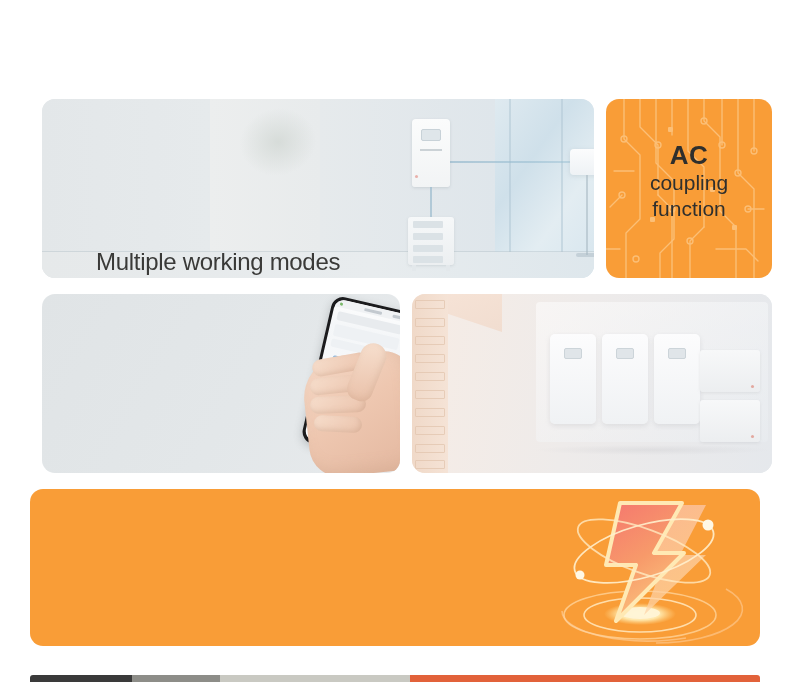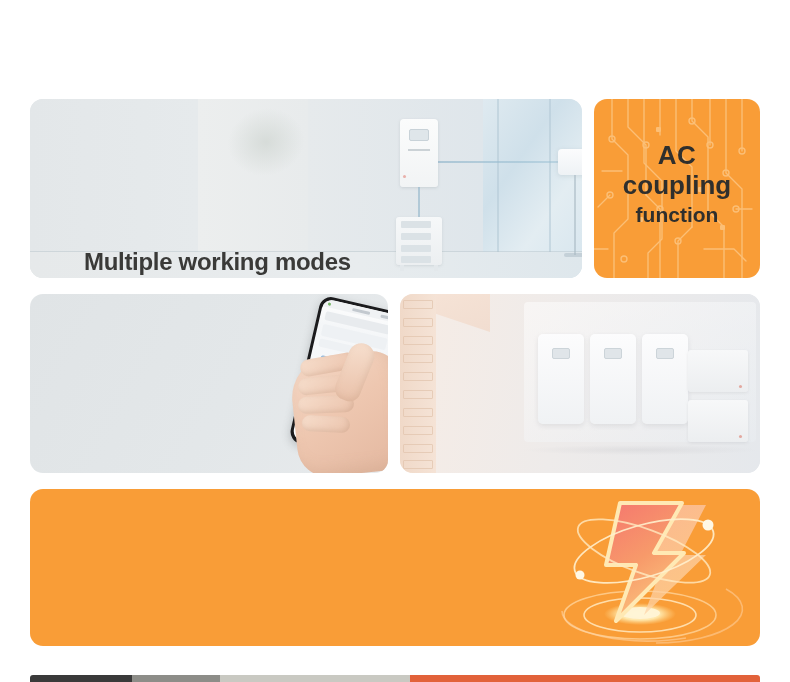--- a/index.html
+++ b/index.html
@@ -32,36 +32,37 @@
     color: #1d1d1b;
     font-family: "Liberation Sans", sans-serif;
   }
 
   
   .card {
     position: absolute;
     border-radius: 13px;
     overflow: hidden;
     background: #dfe3e6;
+    margin-left: 12px;
   }
 
   .card-art {
     position: absolute;
     inset: 0;
     overflow: hidden;
     pointer-events: none;
   }
 
   .card-text {
     position: absolute;
     z-index: 5;
   }
 
   .h-strong {
-    font-weight: bold;
+    font-weight: normal;
     color: #3a3a38;
     letter-spacing: -0.3px;
   }
 
   
   #card-modes {
     left: 30px; top: 99px; width: 552px; height: 179px;
     background: linear-gradient(100deg,#e2e6e8 0%, #e0e4e7 28%, #e7eaeb 45%, #e2e8ec 70%, #dde6ec 100%);
   }
   #card-modes .room {
@@ -170,22 +171,22 @@
     left: 594px; top: 99px; width: 166px; height: 179px;
     background: #f99d37;
   }
   .circuit { position:absolute; inset:0; opacity:.58; }
   #ac-lines { position:absolute; left:0; top:0; }
   #ac-text {
     left: 0; top: 42px; width: 166px; text-align:center;
     color:#2f2f2d;
   }
   #ac-l1 { font-size: 26px; font-weight: bold; line-height: 1.12; letter-spacing: .5px;}
-  #ac-l2 { font-size: 26px; font-weight: bold; line-height: 1.22; }
-  #ac-l3 { font-size: 21px; font-weight: bold; line-height: 1.22; }
+  #ac-l2 { font-size: 21px; font-weight: normal; line-height: 1.22; }
+  #ac-l3 { font-size: 21px; font-weight: normal; line-height: 1.22; }
 
   
   #card-app {
     left: 30px; top: 294px; width: 358px; height: 179px;
     background: linear-gradient(120deg,#e0e4e6 0%, #e3e7e9 55%, #e7eaec 100%);
   }
 
   .phoneWrap {
     position: absolute; left: 250px; top: 2px; width: 140px; height: 178px;
   }

